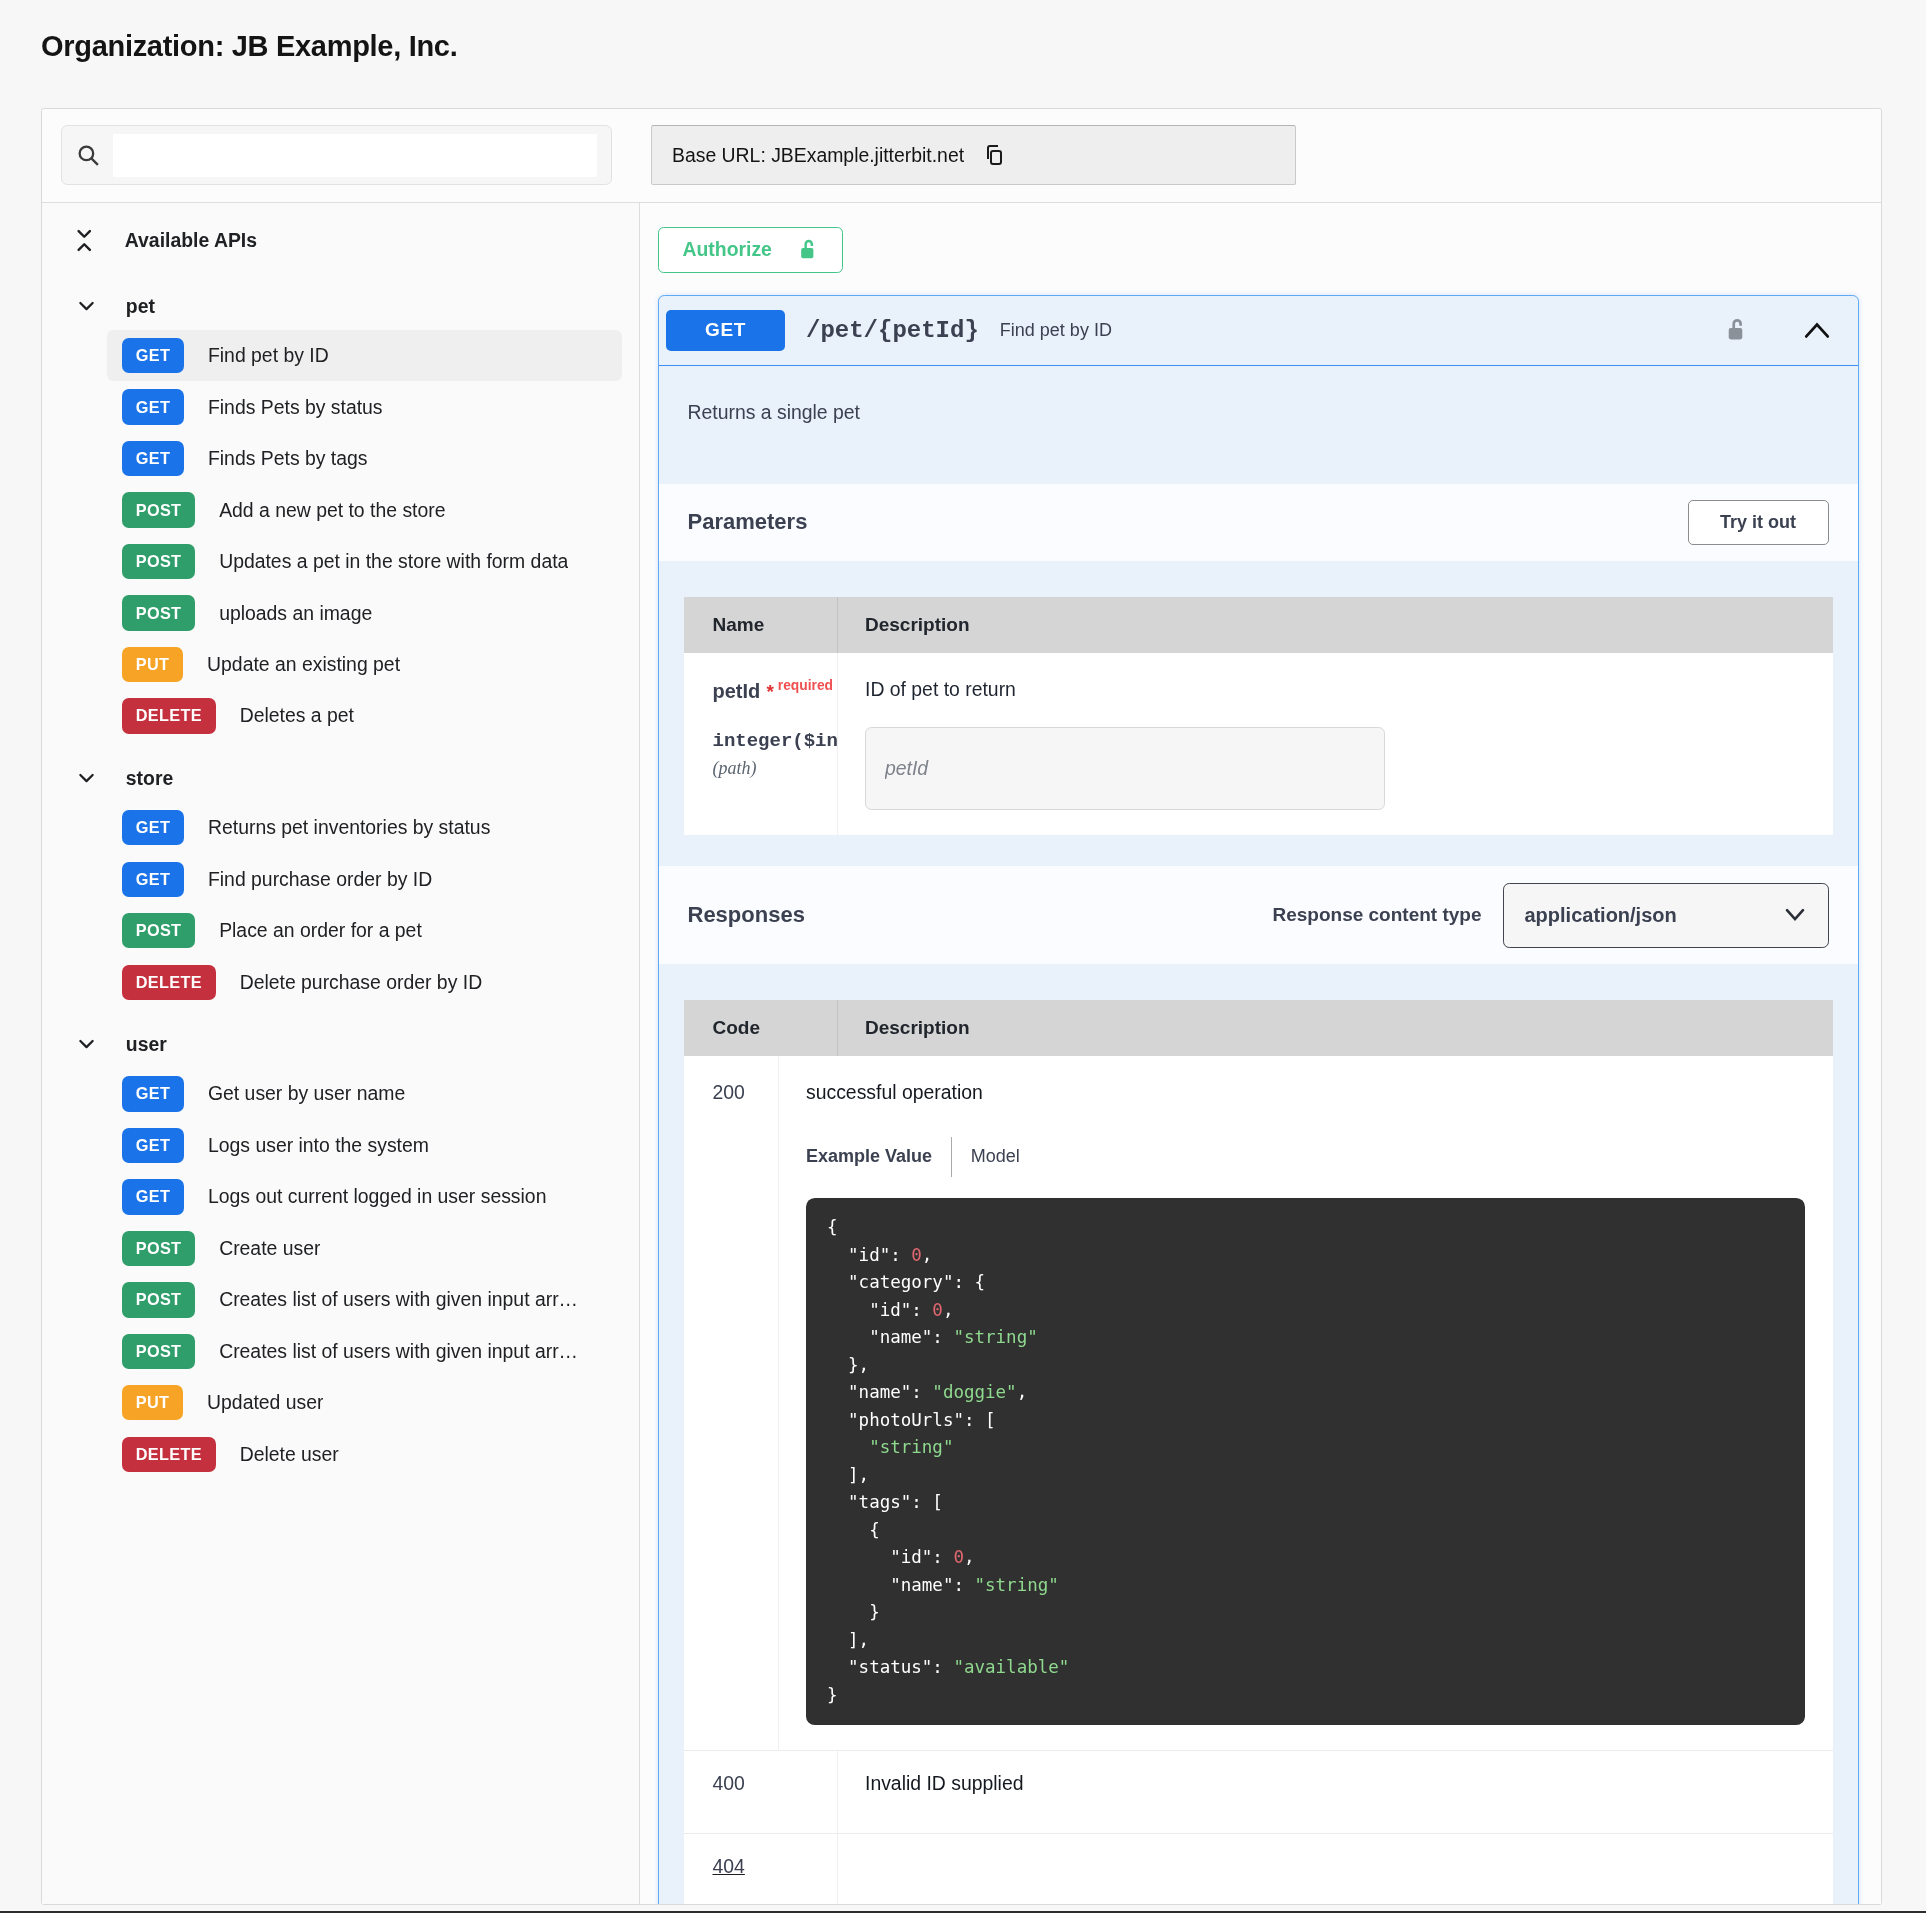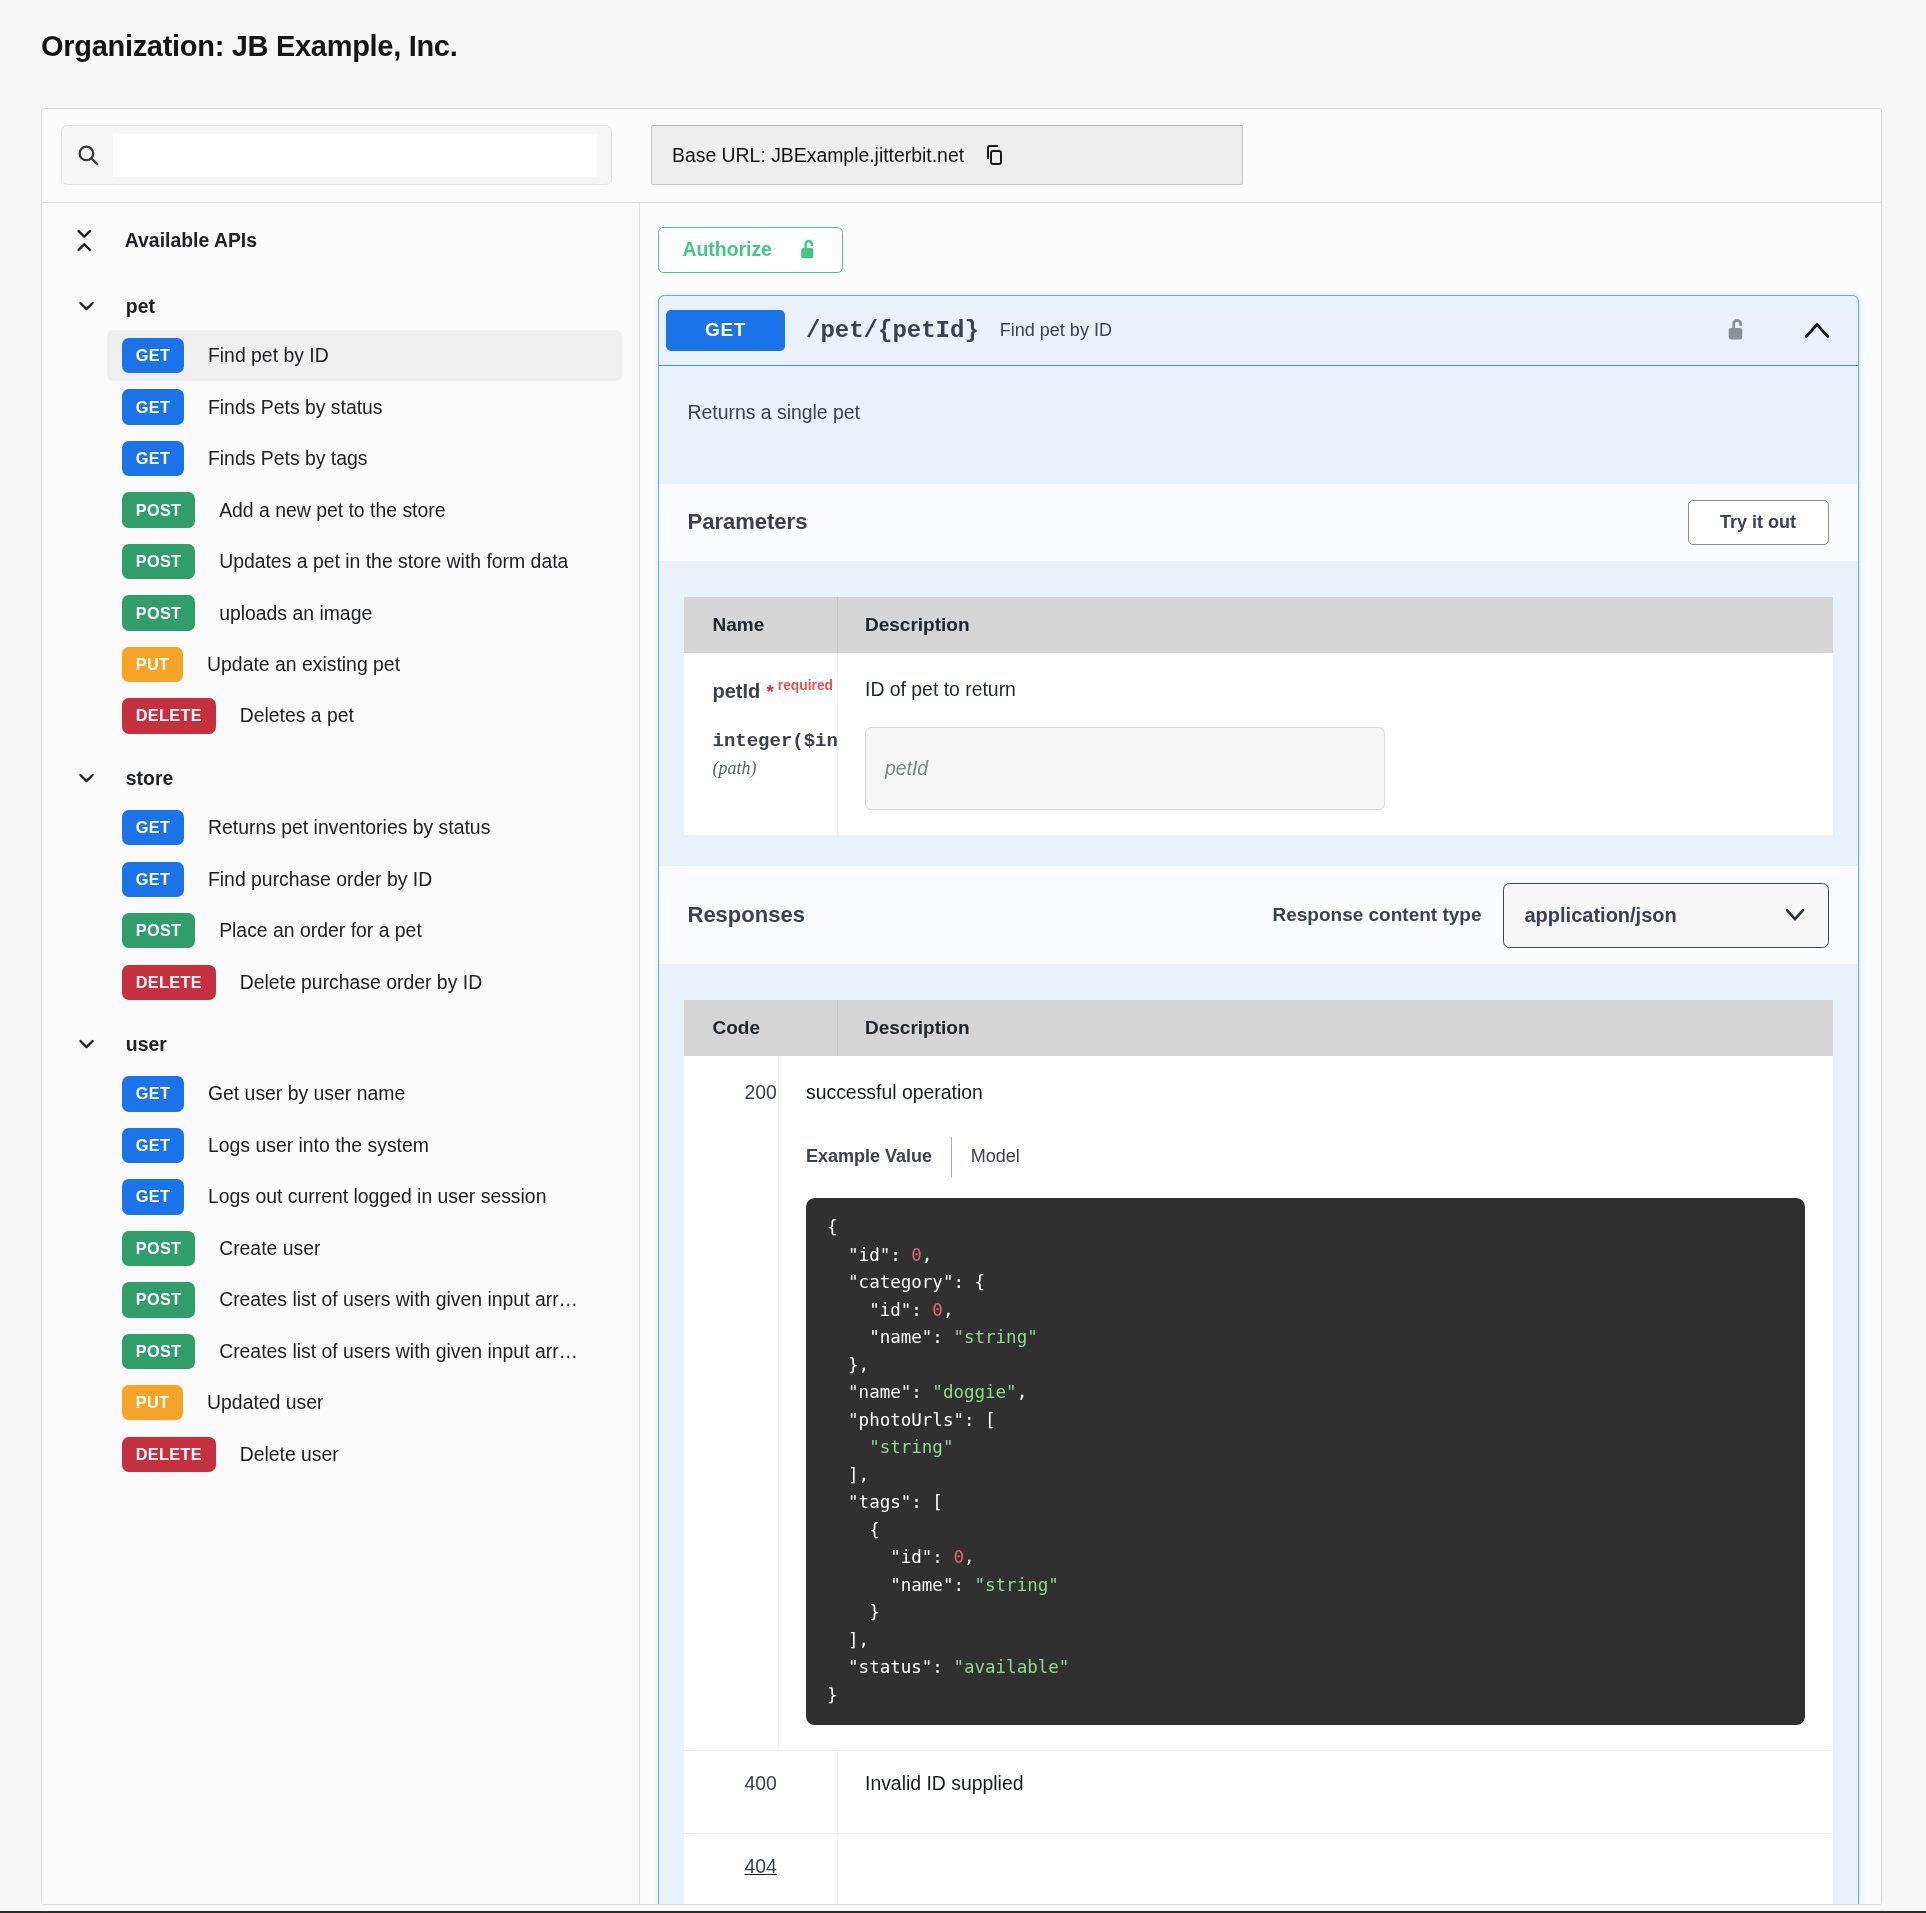--- a/index.html
+++ b/index.html
@@ -30,21 +30,21 @@
     width:551px; height:60px; background:#f6f6f6;
     border:0.6px solid #e2e2e2; border-radius:6.3px;
     display:flex; align-items:center; padding:0 13.8px; gap:12.5px;
   }
   .search-box input {
     flex:1; height:43px; border:none; outline:none; background:#ffffff;
     font-size:19px; padding:0 12.5px; border-radius:1.3px;
     font-family:"Liberation Sans", sans-serif;
   }
   .base-url-box {
-    width:592px; height:60px; background:#eeeeee;
+    width:645px; height:60px; background:#eeeeee;
     border:0.6px solid #c9c9c9; border-top-color:#b5b5b5; border-radius:2.5px;
     display:flex; align-items:center; gap:17.5px; padding:0 20px;
     font-size:19.4px; color:#141414;
   }
   
   .content { flex:1; display:flex; min-height:0; }
   .sidebar {
     width:598px; border-right:0.6px solid #dddddd; background:#fafafa;
     padding:17.5px 17.5px 17.5px 30px; overflow:hidden;
   }
@@ -128,21 +128,21 @@
   .param-input::placeholder { color:#7d828b; font-style:italic; }
   
   .ct-label { font-size:19px; font-weight:bold; color:#3b4151; margin-right:21px; }
   .ct-select {
     width:326px; height:65px; background:#f6f6f6;
     border:1.9px solid #41444e; border-radius:6.3px;
     display:flex; align-items:center; padding:0 21px; cursor:pointer;
   }
   .ct-select .value { flex:1; font-size:20px; font-weight:bold; color:#3b4151; }
   
-  .resp-code { font-size:19.4px; color:#3b4151;margin-left:32px; }
+  .resp-code { font-size:19.4px; color:#3b4151; }
   .resp-desc { font-size:19.4px; color:#14181f; }
   .tabs { display:flex; align-items:center; margin-top:33px; }
   .tab { font-size:18px; color:#3b4151; cursor:pointer; }
   .tab.active { font-weight:bold; }
   .tab-sep { width:0.6px; height:40px; background:#ababab; margin:0 19px; }
   .code-block {
     margin-top:21px; width:999px; background:#303030; border-radius:8.8px;
     padding:16.3px 21px; font-family:"DejaVu Sans Mono", monospace;
     font-size:17.5px; line-height:27.5px; color:#ffffff;
     white-space:pre; overflow:hidden;

